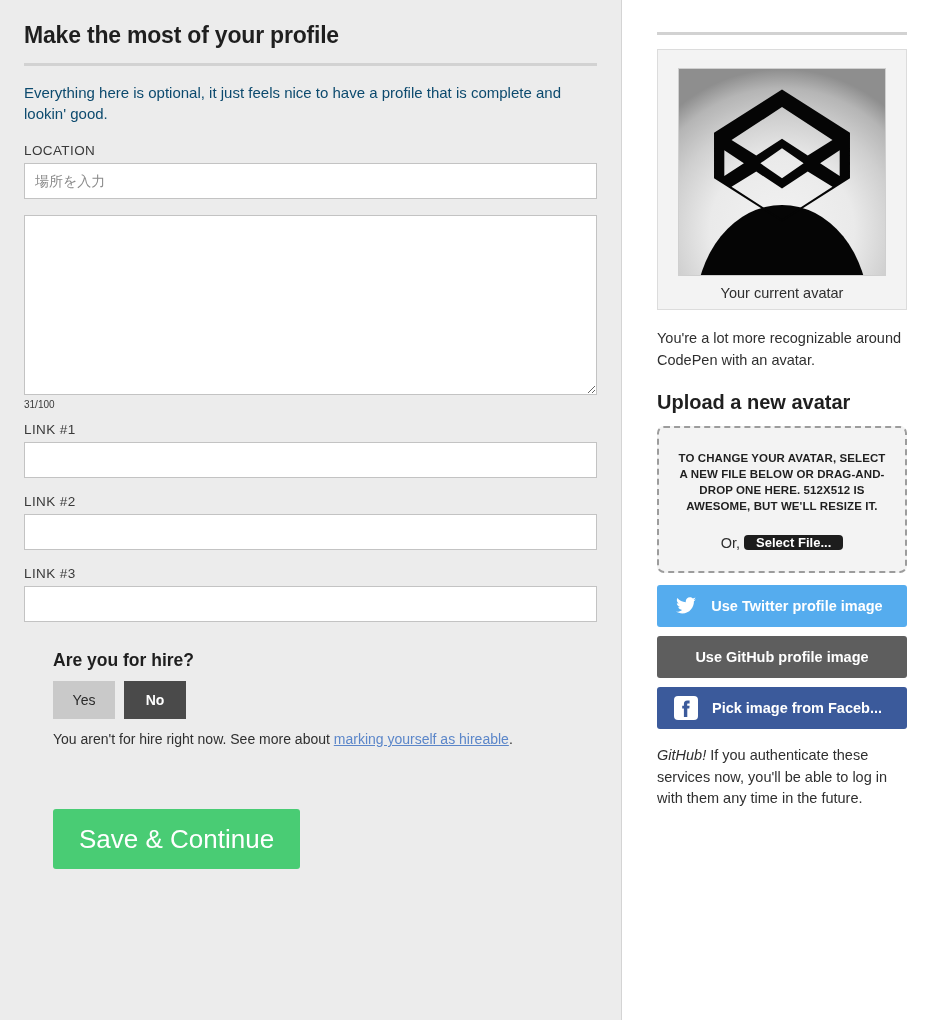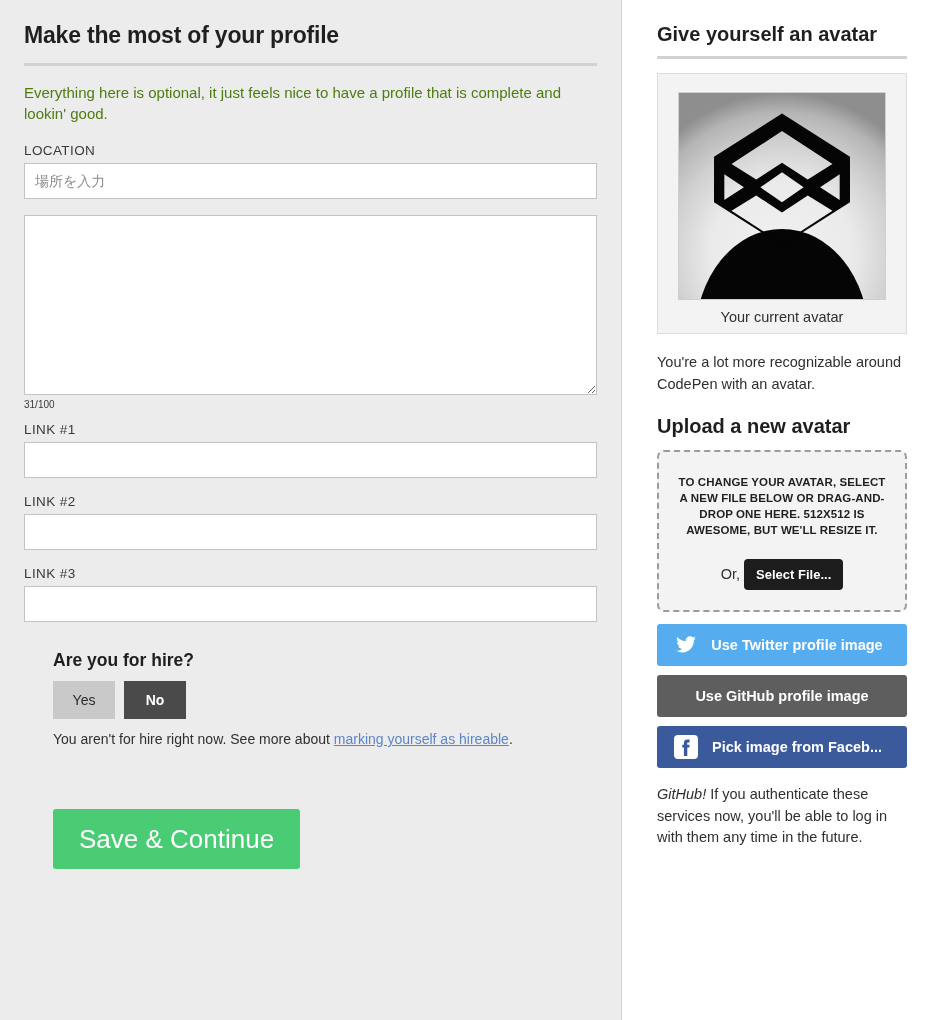--- a/index.html
+++ b/index.html
@@ -41,21 +41,21 @@
   }
   .title-rule {
     height: 3px;
     background: #d2d2d2;
     margin: 13px 0 16px 0;
   }
   p.intro {
     font-size: 15px;
     line-height: 1.45;
     margin: 0 0 18px 0;
-    color: #4d7c0f;
+    color: #0c4a6e;
   }
 
   .field-label {
     font-size: 13.5px;
     letter-spacing: 0.4px;
     color: #3a3a3a;
     margin: 0 0 5px 0;
     display: block;
   }
   .text-input {
@@ -207,21 +207,21 @@
   }
   .or-label { font-size: 14.5px; color: #2f2f2f; }
   .select-file-btn {
     background: #1d1d1d;
     color: #ffffff;
     border: none;
     border-radius: 4px;
     font-family: "Liberation Sans", sans-serif;
     font-size: 13px;
     font-weight: bold;
-    padding: 8px 12px;
+    padding: 0 12px;
     cursor: pointer;
   }
 
   h2.side-title.services { margin-top: 22px; margin-bottom: 0; }
   .service-list { margin-top: 12px; }
   .service-btn {
     display: flex;
     align-items: center;
     width: 100%;
     box-sizing: border-box;
@@ -294,21 +294,20 @@
         <button class="toggle-btn on">No</button>
       </div>
       <p class="hire-note"><span>You aren't for hire right now. See more about </span><a href="#">marking yourself as hireable</a><span>.</span></p>
     </div>
 
     <button class="save-btn">Save &amp; Continue</button>
   </div>
 
   <div class="right-col">
 
-    <h2 class="side-title">Give yourself an avatar</h2>
     <div class="side-rule"></div>
 
     <div class="avatar-card">
       <svg class="avatar-img" viewBox="0 0 100 100">
         <defs>
           <radialGradient id="bgg" cx="50%" cy="78%" r="78%">
             <stop offset="0%" stop-color="#f2f2f2"></stop>
             <stop offset="45%" stop-color="#eaeaea"></stop>
             <stop offset="70%" stop-color="#cfcfcf"></stop>
             <stop offset="88%" stop-color="#b5b5b5"></stop>

